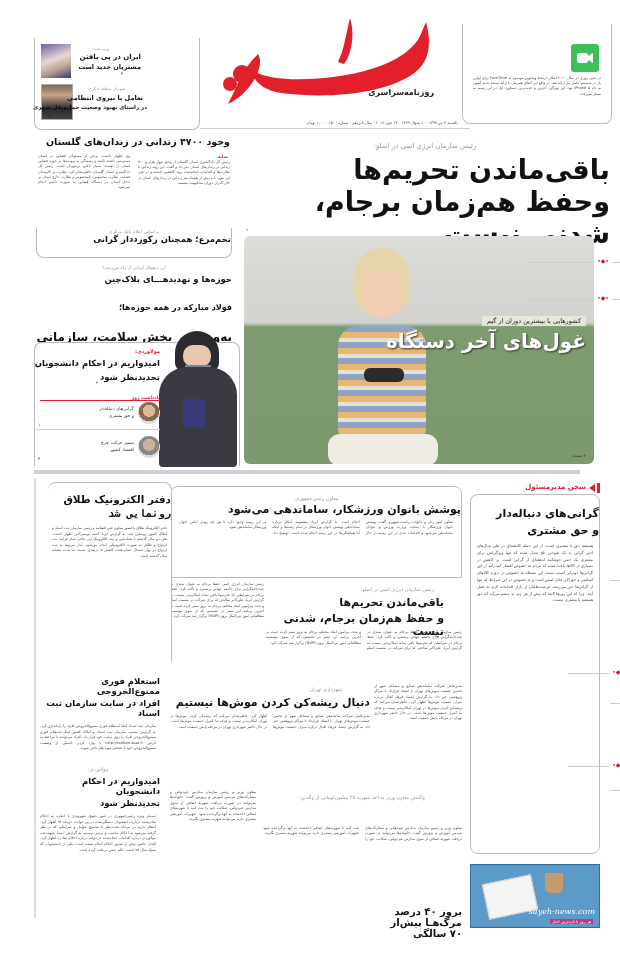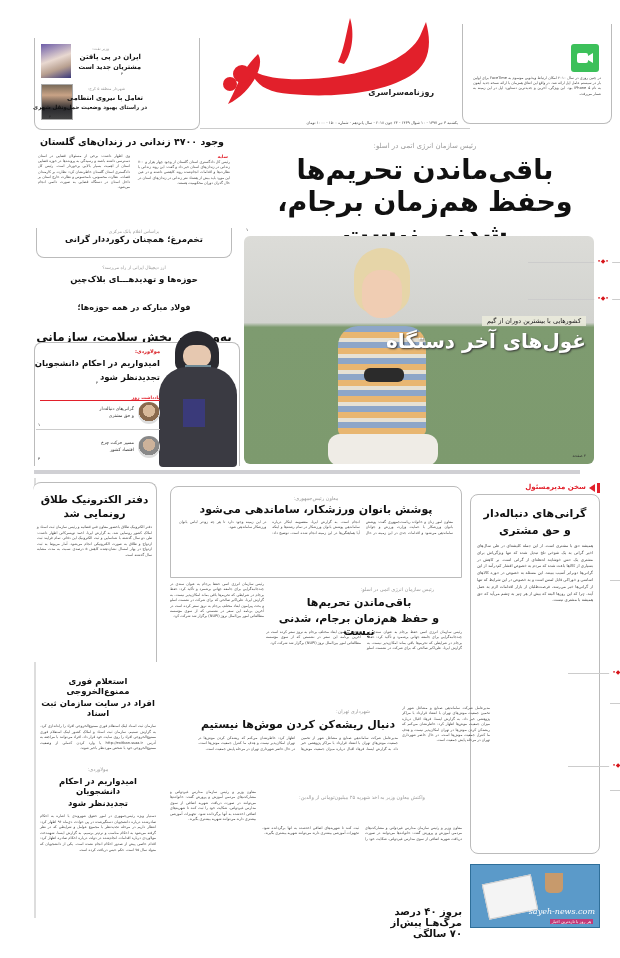--- a/index.html
+++ b/index.html
@@ -6,21 +6,21 @@
 html,body{width:620px;height:958px;background:#fff;overflow:hidden}
 body{font-family:"DejaVu Sans",sans-serif;color:#222;position:relative;direction:rtl}
 .abs{position:absolute}
 .serif{font-family:"DejaVu Serif",serif}
 .box{border:1px solid #bbb;border-radius:8px;background:#fff}
 .kicker{color:#999;font-size:7px;text-align:center}
 .kicker.red{color:#d7141a;font-weight:bold}
 .txt{font-size:4.3px;line-height:6.4px;color:#444;text-align:justify}
 .divdot{height:1px;background:#ccc;position:relative}
 .divdot::after{content:"•◆•";position:absolute;left:50%;top:-5px;transform:translateX(-50%);font-size:6px;color:#d7141a;background:#fff;padding:0 3px}
-.hl{font-weight:bold;color:#111;text-align:center}
+.hl{font-weight:bold;color:#111;}
 </style>
 </head>
 <body>
 
 <div class="abs" style="left:200px;top:0;width:240px;height:110px;">
   <svg class="abs" style="left:10px;top:14px" width="230" height="90" viewBox="0 0 230 90">
     <path d="M216 8 C222 30 220 50 200 62 C170 80 120 84 80 80 C55 78 45 70 40 55 C55 66 90 68 130 62 C170 56 200 42 210 22 Z" fill="#e2202b"></path>
     <path d="M48 40 C56 52 40 80 18 90 C28 72 30 58 48 40 Z" fill="#e2202b"></path>
     <circle cx="32" cy="60" r="9" fill="#e2202b"></circle>
     <circle cx="20" cy="70" r="7" fill="#e2202b"></circle>
@@ -158,44 +158,44 @@
 
 <div class="abs" style="left:170px;top:582px;width:292px;height:80px;">
   <div class="abs kicker" style="right:28px;top:4px;font-size:5px;">رئیس سازمان انرژی اتمی در اسلو:</div>
   <div class="abs hl" style="right:18px;top:14px;width:170px;font-size:11px;">باقی‌ماندن تحریم‌ها</div>
   <div class="abs hl" style="right:18px;top:30px;width:170px;font-size:11px;">و حفظ هم‌زمان برجام، شدنی نیست</div>
   <div class="abs txt" style="right:0;top:48px;width:196px;font-size:3.6px;line-height:5.4px;columns:2;column-gap:6px;height:42px;overflow:hidden;">رئیس سازمان انرژی اتمی حفظ برجام به عنوان سندی در چندجانبه‌گرایی برای جامعه جهانی برشمرد و تأکید کرد: حفظ برجام در شرایطی که تحریم‌ها باقی بماند امکان‌پذیر نیست. به گزارش ایرنا، علی‌اکبر صالحی که برای شرکت در نشست اسلو و بحث پیرامون ابعاد مختلف برجام به نروژ سفر کرده است در آخرین برنامه این سفر در نشستی که از سوی مؤسسه مطالعاتی امور بین‌الملل نروژ (NUPI) برگزار شد شرکت کرد.</div>
   <div class="abs txt" style="left:0;top:0;width:94px;font-size:3.6px;line-height:5.4px;height:90px;overflow:hidden;">رئیس سازمان انرژی اتمی حفظ برجام به عنوان سندی در چندجانبه‌گرایی برای جامعه جهانی برشمرد و تأکید کرد: حفظ برجام در شرایطی که تحریم‌ها باقی بماند امکان‌پذیر نیست. به گزارش ایرنا، علی‌اکبر صالحی که برای شرکت در نشست اسلو و بحث پیرامون ابعاد مختلف برجام به نروژ سفر کرده است در آخرین برنامه این سفر در نشستی که از سوی مؤسسه مطالعاتی امور بین‌الملل نروژ (NUPI) برگزار شد شرکت کرد.</div>
 </div>
 <div class="abs divdot" style="left:210px;top:700px;width:220px;"></div>
 
-<div class="abs" style="left:170px;top:706px;width:292px;height:76px;margin-left:28px;">
+<div class="abs" style="left:170px;top:684px;width:292px;height:76px;">
   <div class="abs kicker" style="right:120px;top:2px;font-size:5px;">شهرداری تهران:</div>
   <div class="abs hl" style="left:0;top:12px;width:200px;font-size:11px;">دنبال ریشه‌کن کردن موش‌ها نیستیم</div>
   <div class="abs txt" style="right:0;top:0;width:88px;font-size:3.6px;line-height:5.4px;height:72px;overflow:hidden;">مدیرعامل شرکت ساماندهی صنایع و مشاغل شهر از تخمین جمعیت موش‌های تهران با انعقاد قرارداد با مراکز پژوهشی خبر داد. به گزارش ایسنا، فرهاد اقبال درباره میزان جمعیت موش‌ها اظهار کرد: خاطرنشان می‌کنم که ریشه‌کن کردن موش‌ها در تهران امکان‌پذیر نیست و هدف ما کنترل جمعیت موش‌ها است. در حال حاضر شهرداری تهران در مرحله پایش جمعیت است.</div>
   <div class="abs txt" style="left:0;top:30px;width:200px;font-size:3.6px;line-height:5.4px;columns:2;column-gap:6px;height:40px;overflow:hidden;">مدیرعامل شرکت ساماندهی صنایع و مشاغل شهر از تخمین جمعیت موش‌های تهران با انعقاد قرارداد با مراکز پژوهشی خبر داد. به گزارش ایسنا، فرهاد اقبال درباره میزان جمعیت موش‌ها اظهار کرد: خاطرنشان می‌کنم که ریشه‌کن کردن موش‌ها در تهران امکان‌پذیر نیست و هدف ما کنترل جمعیت موش‌ها است. در حال حاضر شهرداری تهران در مرحله پایش جمعیت است.</div>
 </div>
 <div class="abs divdot" style="left:210px;top:786px;width:220px;"></div>
 
 <div class="abs" style="left:170px;top:790px;width:292px;height:110px;">
   <div class="abs kicker" style="right:0;top:4px;width:200px;font-size:5px;">واکنش معاون وزیر به اخذ شهریه ۲۵ میلیون‌تومانی از والدین:</div>
   <div class="abs txt" style="right:0;top:36px;width:200px;font-size:3.6px;line-height:5.4px;columns:2;column-gap:6px;height:72px;overflow:hidden;">معاون وزیر و رئیس سازمان مدارس غیردولتی و مشارکت‌های مردمی آموزش و پرورش گفت: خانواده‌ها می‌توانند در صورت دریافت شهریه اضافی از سوی مدارس غیردولتی، شکایت خود را ثبت کنند تا شهریه‌های اضافی اخذشده به آنها برگردانده شود. تجهیزات آموزشی بیشتری دارند می‌توانند شهریه بیشتری بگیرند.</div>
   <div class="abs txt" style="left:0;top:0;width:86px;font-size:3.6px;line-height:5.4px;height:106px;overflow:hidden;">معاون وزیر و رئیس سازمان مدارس غیردولتی و مشارکت‌های مردمی آموزش و پرورش گفت: خانواده‌ها می‌توانند در صورت دریافت شهریه اضافی از سوی مدارس غیردولتی، شکایت خود را ثبت کنند تا شهریه‌های اضافی اخذشده به آنها برگردانده شود. تجهیزات آموزشی بیشتری دارند می‌توانند شهریه بیشتری بگیرند.</div>
 </div>
 
 <div class="abs" style="left:366px;top:906px;width:96px;height:52px;">
   <div class="hl" style="font-size:10px;text-align:right;">بروز ۴۰ درصد</div>
   <div class="hl" style="font-size:10px;text-align:right;">مرگ‌هـا پیش‌از</div>
   <div class="hl" style="font-size:10px;text-align:right;">۷۰ سالگی</div>
 </div>
 
 <div class="abs" style="left:34px;top:478px;width:2px;height:440px;background:#ddd;"></div>
-<div class="abs box" style="left:33px;top:482px;width:124px;height:180px;border-radius:8px 8px 0 0;border-bottom:none;border-left:none;">
+<div class="abs box" style="left:48px;top:482px;width:124px;height:180px;border-radius:8px 8px 0 0;border-bottom:none;border-left:none;">
   <div class="hl" style="font-size:10.5px;margin-top:10px;">دفتر الکترونیک طلاق</div>
-  <div class="hl" style="font-size:10.5px;margin-top:2px;">رونمایی شد</div>
+  <div class="hl" style="font-size:10.5px;margin-top:2px;font-family:Liberation Mono, monospace;">رونمایی شد</div>
   <div class="txt" style="padding:6px 4px;font-size:3.6px;line-height:5.6px;height:132px;overflow:hidden;">دفتر الکترونیک طلاق باحضور معاون فنی قضائیه و رئیس سازمان ثبت اسناد و املاک کشور رونمایی شد. به گزارش ایرنا، احمد تویسرکانی اظهار داشت: طی دو سال گذشته با شناسایی و ثبت الکترونیک این دفاتر، تمام فرایند ثبت ازدواج و طلاق به صورت الکترونیکی انجام می‌شود. آمار مربوط به ثبت ازدواج در بهار امسال نشان‌دهنده کاهش ۵ درصدی نسبت به مدت مشابه سال گذشته است.</div>
 </div>
 <div class="abs divdot" style="left:48px;top:668px;width:100px;"></div>
 
 <div class="abs" style="left:36px;top:674px;width:124px;height:90px;">
   <div class="hl" style="font-size:8.5px;margin-top:2px;">استعلام فوری ممنوع‌الخروجی</div>
   <div class="hl" style="font-size:8.5px;margin-top:2px;">افراد در سایت سازمان ثبت اسناد</div>
   <div class="txt" style="padding:6px 4px;font-size:3.6px;line-height:5.6px;height:46px;overflow:hidden;">سازمان ثبت اسناد لینک استعلام فوری ممنوع‌الخروجی افراد را راه‌اندازی کرد. به گزارش تسنیم، سازمان ثبت اسناد و املاک کشور لینک استعلام فوری ممنوع‌الخروجی افراد را روی سایت خود قرار داد. افراد می‌توانند با مراجعه به آدرس http://exitban.ssaa.ir یا وارد کردن کدملی از وضعیت ممنوع‌الخروجی خود با شخص موردنظر باخبر شوند.</div>
 </div>
 <div class="abs divdot" style="left:48px;top:760px;width:100px;"></div>

